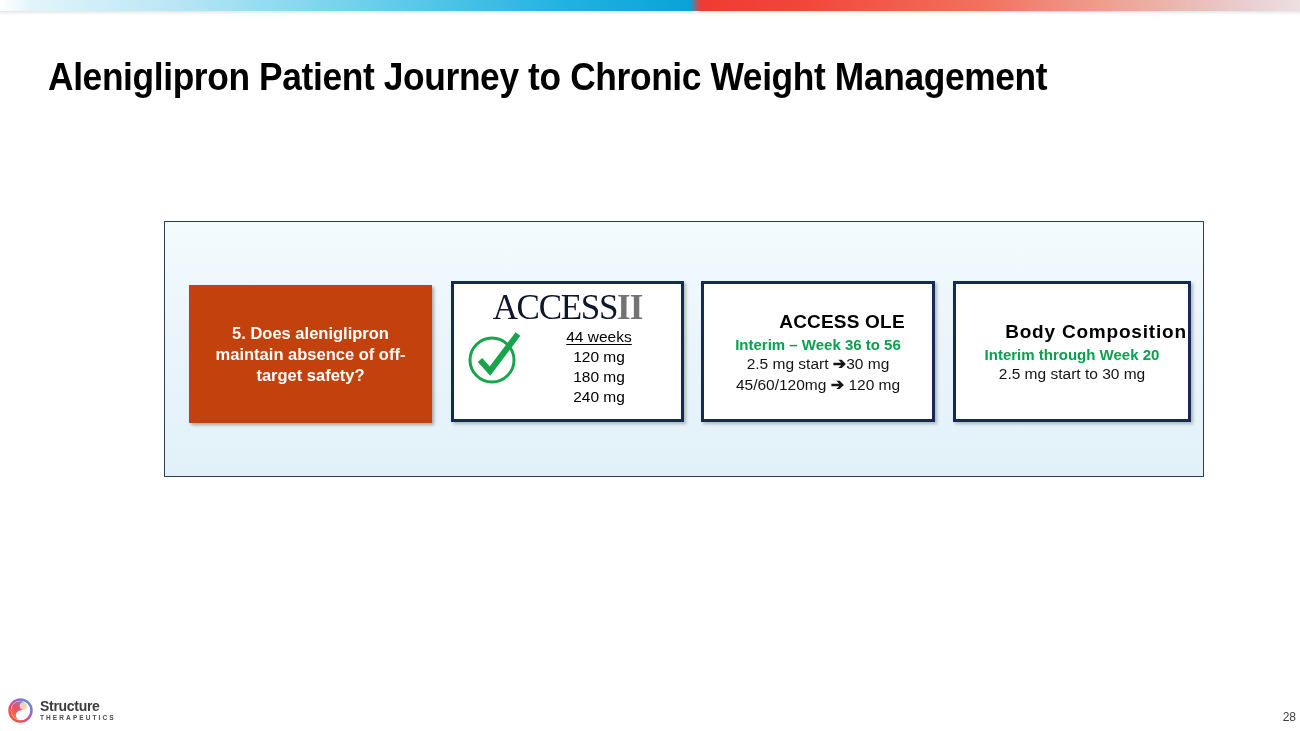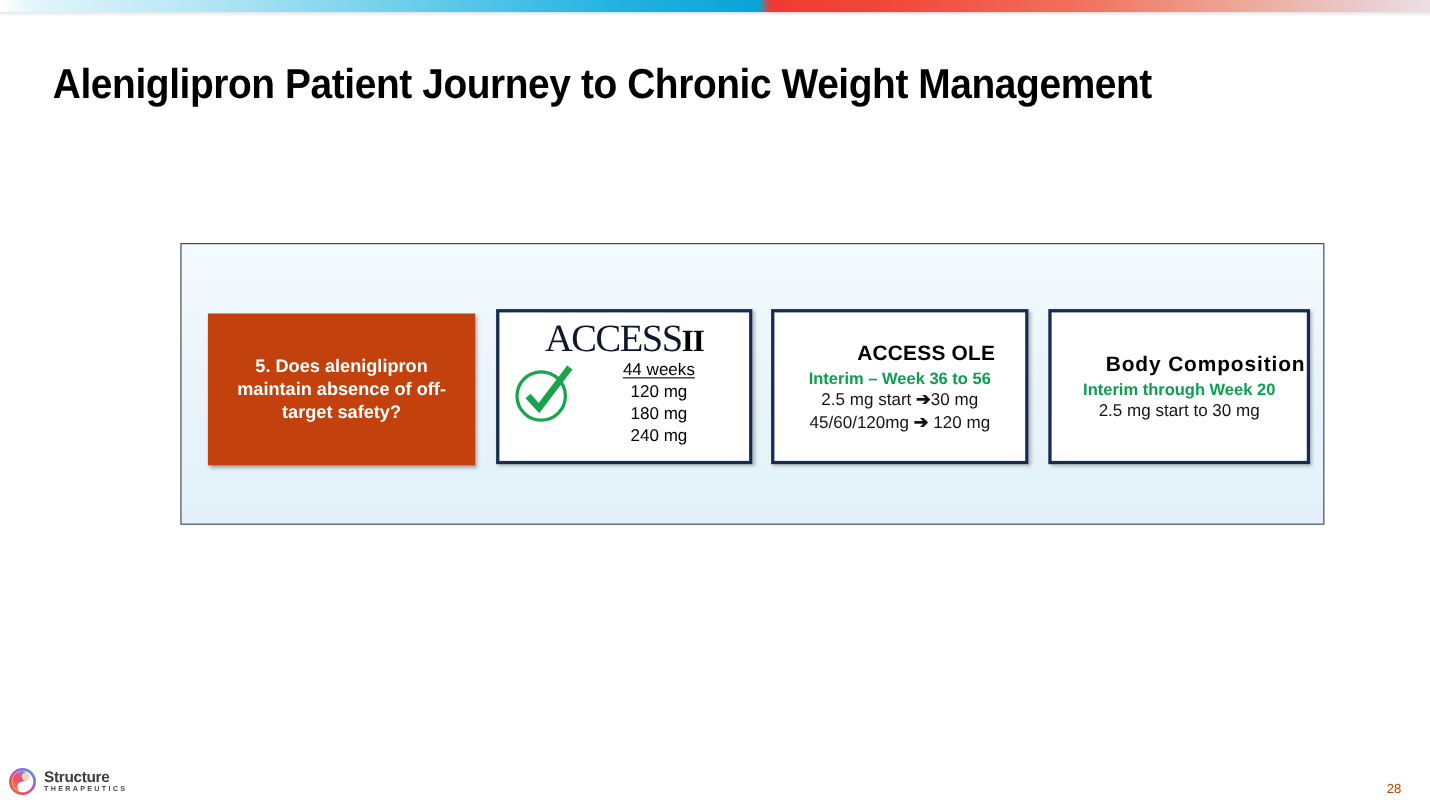--- a/index.html
+++ b/index.html
@@ -119,23 +119,23 @@
   }
   #access2-logo .word {
     font-family: "Liberation Serif", serif;
     font-size: 35px;
     color: #0f172a;
     letter-spacing: -1.3px;
     vertical-align: baseline;
   }
   #access2-logo .numeral {
     font-family: "Liberation Serif", serif;
-    font-size: 28px;
-    font-weight: bold;
-    color: #000000;
+    font-size: 35px;
+    font-weight: bold;
+    color: #737373;
     letter-spacing: -1px;
     margin-left: 0px;
     vertical-align: baseline;
   }
 
   
   #access2-body {
     position: relative;
     height: 90px;
   }
@@ -217,24 +217,24 @@
   #logo-sub {
     font-size: 6.5px;
     font-weight: bold;
     color: #4a4a4a;
     letter-spacing: 2.1px;
     display: block;
     margin-top: 2px;
   }
   #page-number {
     position: absolute;
-    right: 26px;
+    right: 4px;
     top: 710px;
     font-size: 12px;
-    color: #c2410c;
+    color: #404040;
   }
 </style>
 </head>
 <body>
 
 <div id="top-bar"></div>
 <div id="top-bar-shadow"></div>
 
 <div id="title">Aleniglipron Patient Journey to Chronic Weight Management</div>
 

